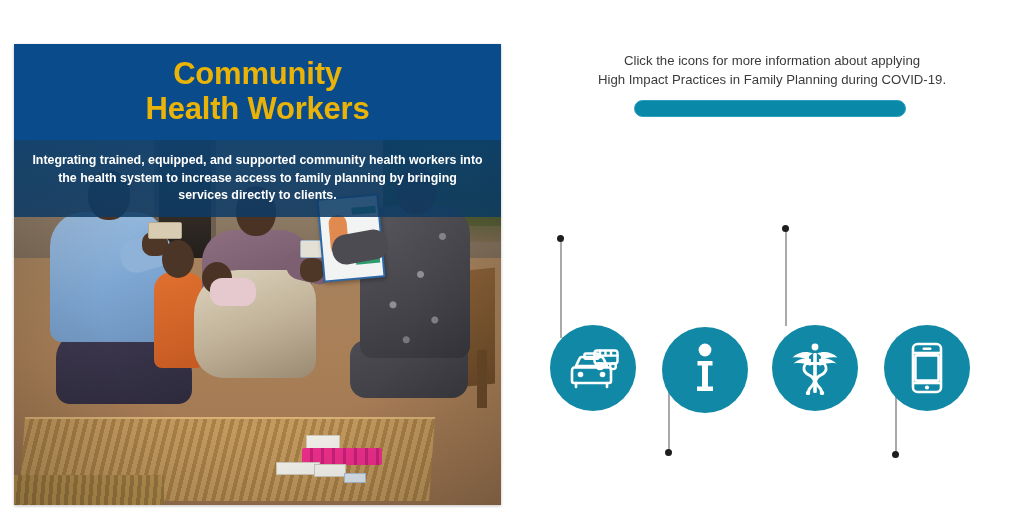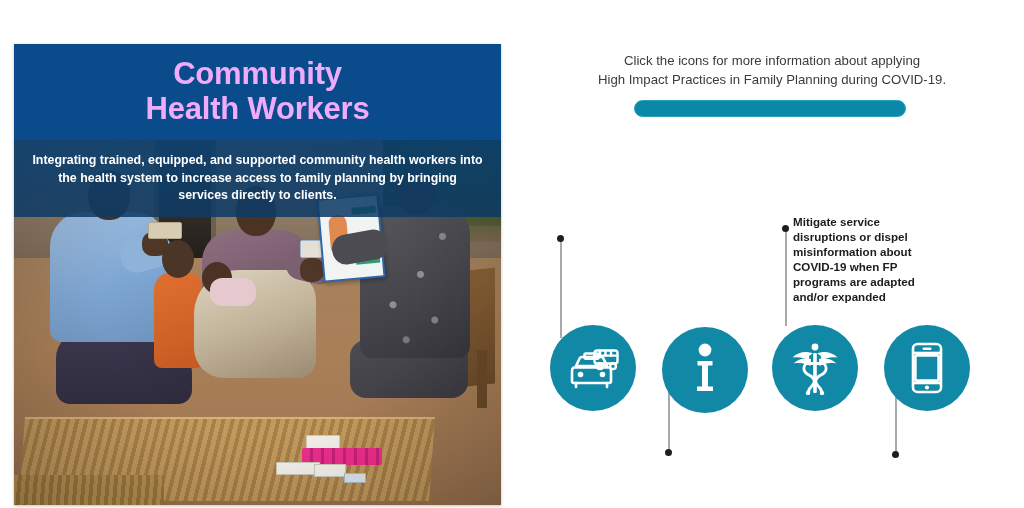--- a/index.html
+++ b/index.html
@@ -37,21 +37,21 @@
     left: 0; top: 0;
     width: 487px;
     height: 96px;
     background: #0a4c8b;
     display: flex;
     align-items: center;
     justify-content: center;
     z-index: 3;
   }
   #card-title {
-    color: #f0abfc;
+    color: #eab308;
     font-size: 31px;
     line-height: 1.12;
     font-weight: bold;
     text-align: center;
     letter-spacing: -0.2px;
     white-space: pre-line;
   }
 
   
   #card-subtitle-band {
@@ -368,26 +368,20 @@
     <div class="connector-dot" style="left:145px; top:407px;"></div>
     <div class="icon-circle" style="left:142px; top:285px;">
       <svg width="30" height="54" viewBox="0 0 30 54" aria-hidden="true">
         <circle cx="15" cy="7" r="6.4" fill="#ffffff"></circle>
         <path d="M7.5 18 L22.5 18 L22.5 22.5 L18 22.5 L18 43.5 L23 43.5 L23 48 L7 48 L7 43.5 L12 43.5 L12 22.5 L7.5 22.5 Z" fill="#ffffff"></path>
       </svg>
     </div>
 
     <div class="connector" style="left:265px; top:186px; height:98px;"></div>
     <div class="connector-dot" style="left:262px; top:183px;"></div>
-    <div class="callout" style="left:273px; top:172px; width:150px;">Mitigate service
-disruptions or dispel
-misinformation about
-COVID-19 when FP
-programs are adapted
-and/or expanded</div>
     <div class="icon-circle" style="left:252px; top:283px;">
       <svg width="52" height="54" viewBox="0 0 52 54" aria-hidden="true">
         <g fill="#ffffff">
 
           <circle cx="26" cy="6" r="3.4"></circle>
 
           <path d="M24 12.5 C17 9.5 9 11 3.5 16.5 C10 15.6 16 16.8 20 19.6 L20 15.5 C21 14 22.5 13 24 12.5 Z"></path>
           <path d="M28 12.5 C35 9.5 43 11 48.5 16.5 C42 15.6 36 16.8 32 19.6 L32 15.5 C31 14 29.5 13 28 12.5 Z"></path>
           <path d="M22 18 C15 16.5 8.5 18.5 4.5 22.5 C11 21.5 17 22.5 21.5 25 Z"></path>
           <path d="M30 18 C37 16.5 43.5 18.5 47.5 22.5 C41 21.5 35 22.5 30.5 25 Z"></path>

